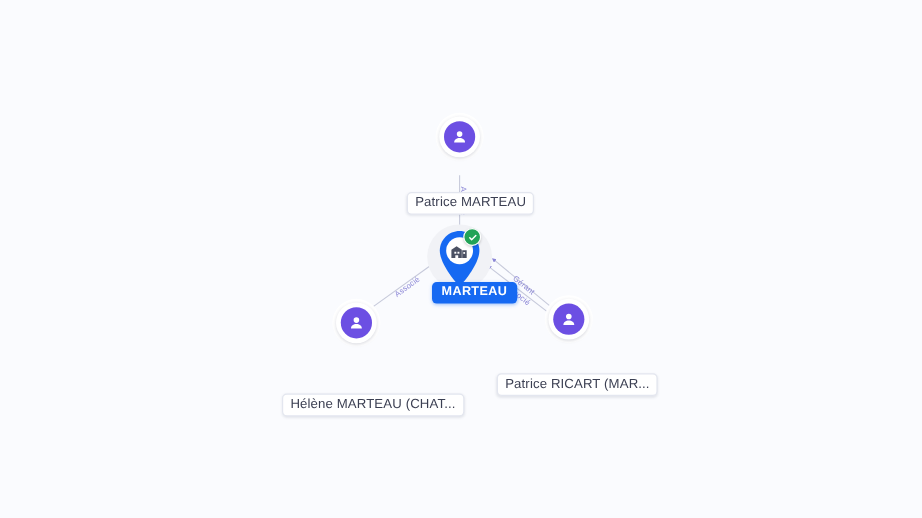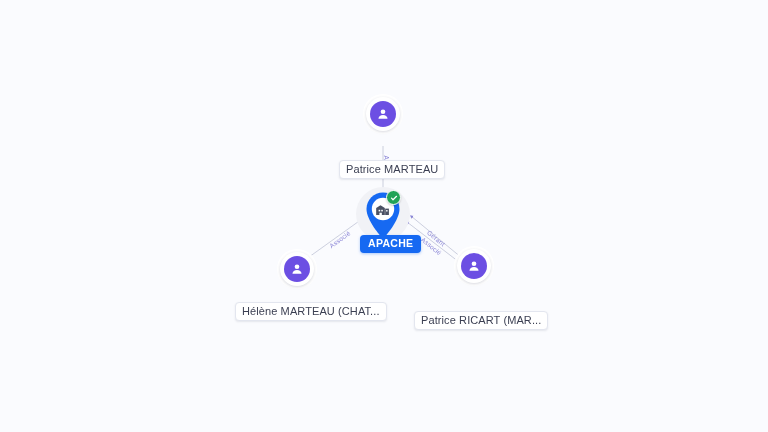--- a/index.html
+++ b/index.html
@@ -145,33 +145,33 @@
         <rect x="17.4" y="13.6" width="2.2" height="2.2" fill="#ffffff"></rect>
         <rect x="7.4" y="17.6" width="3.6" height="3.4" fill="#ffffff"></rect>
       </svg>
       <div class="badge" style="left:24px;top:0px;">
         <svg width="8" height="8" viewBox="0 0 24 24" aria-hidden="true">
           <path d="M4.5 12.6l4.6 4.7L19.6 6.9" fill="none" stroke="#ffffff" stroke-width="3.6" stroke-linecap="round" stroke-linejoin="round"></path>
         </svg>
       </div>
     </div>
 
-    <div class="company-chip" style="left:360px;top:235px;">APACHE</div>
+    <div class="company-chip" style="left:360px;top:235px;">MARTEAU</div>
   </div>
 
   <div class="node">
     <div class="avatar-wrap" style="left:280px;top:252px;">
       <div class="avatar">
         <svg width="16" height="16" viewBox="0 0 24 24" aria-hidden="true">
           <circle cx="12" cy="8.6" r="3.5" fill="#ffffff"></circle>
           <path d="M5.2 19.2c0-3.6 3.1-5.6 6.8-5.6s6.8 2 6.8 5.6z" fill="#ffffff"></path>
         </svg>
       </div>
     </div>
-    <div class="chip" style="left:235px;top:270px;">Hélène MARTEAU (CHAT...</div>
+    <div class="chip" style="left:235px;top:296px;">Hélène MARTEAU (CHAT...</div>
   </div>
 
   <div class="node">
     <div class="avatar-wrap" style="left:457px;top:249px;">
       <div class="avatar">
         <svg width="16" height="16" viewBox="0 0 24 24" aria-hidden="true">
           <circle cx="12" cy="8.6" r="3.5" fill="#ffffff"></circle>
           <path d="M5.2 19.2c0-3.6 3.1-5.6 6.8-5.6s6.8 2 6.8 5.6z" fill="#ffffff"></path>
         </svg>
       </div>

